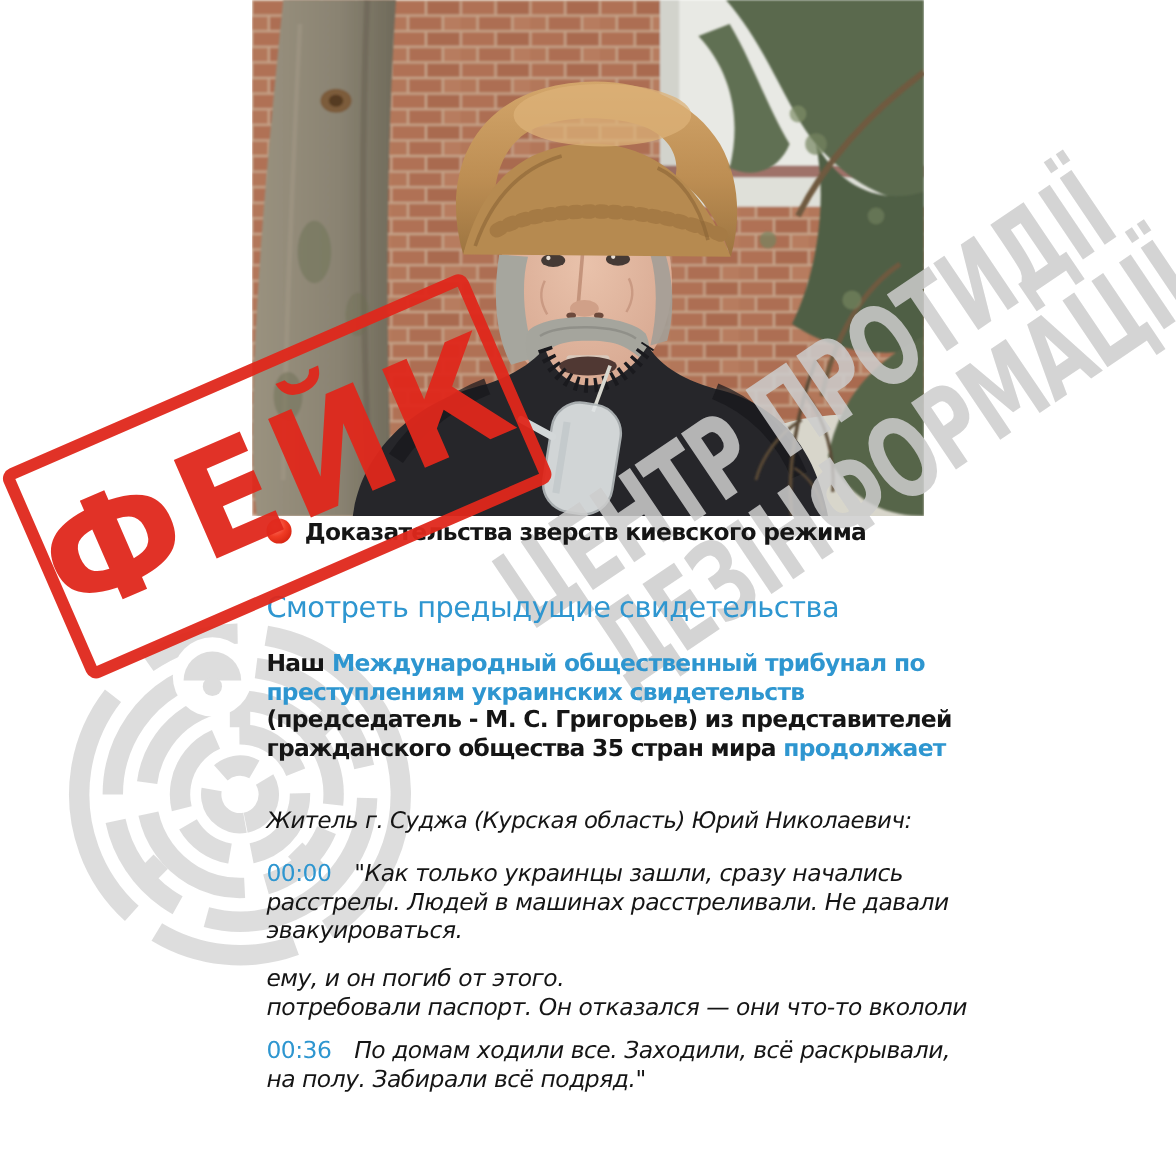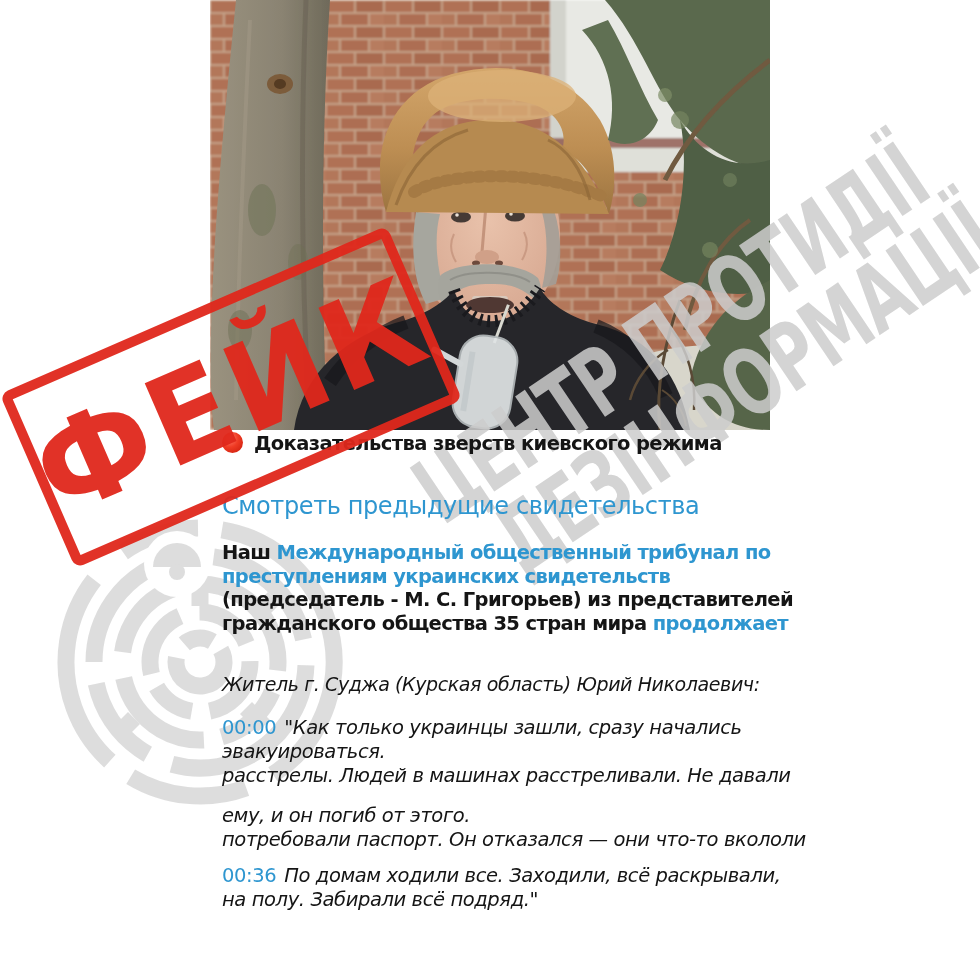--- a/index.html
+++ b/index.html
@@ -35,21 +35,21 @@
   .tline{white-space:nowrap;}
   .bold{font-weight:bold;font-size:19.5px;letter-spacing:-0.6px;}
   .blue{color:#2e96d0;}
   .headline{top:430px;line-height:27px;}
   .linkrow{top:492px;font-size:24px;letter-spacing:-0.4px;}
   .linkrow a{color:#2e96d0;text-decoration:none;cursor:pointer;}
   .para{top:541px;line-height:23.6px;}
   .attr{top:672px;font-style:italic;font-size:19px;letter-spacing:-0.4px;line-height:24px;}
   .quote{font-size:19.5px;letter-spacing:-0.4px;line-height:24px;font-style:italic;}
   .q1{top:716px;} .q2{top:804px;} .q3{top:864px;}
-  .time{font-style:normal;color:#2e96d0;margin-right:8px;cursor:pointer;}
+  .time{font-style:normal;color:#2e96d0;margin-right:19px;cursor:pointer;}
   .emoji-circle{
     display:inline-block;width:21px;height:21px;border-radius:50%;
     background:radial-gradient(circle at 35% 30%,#ff7d6e 0%,#ef3b24 45%,#c81708 100%);
     margin-right:11px;vertical-align:-3px;
   }
 </style>
 </head>
 <body>
 
 <div class="photo">
@@ -218,22 +218,22 @@
   <div class="tline"><span>Наш </span><span class="blue">Международный общественный трибунал по</span></div>
   <div class="tline"><span class="blue">преступлениям украинских свидетельств</span></div>
   <div class="tline"><span>(председатель - М. С. Григорьев) из представителей</span></div>
   <div class="tline"><span>гражданского общества 35 стран мира </span><span class="blue">продолжает</span></div>
 </div>
 
 <div class="tblock attr">Житель г. Суджа (Курская область) Юрий Николаевич:</div>
 
 <div class="tblock quote q1">
   <div class="tline"><span class="time">00:00</span><span>"Как только украинцы зашли, сразу начались</span></div>
+  <div class="tline">расстрелы. Людей в машинах расстреливали. Не давали</div>
   <div class="tline">эвакуироваться.</div>
-  <div class="tline">расстрелы. Людей в машинах расстреливали. Не давали</div>
 </div>
 
 <div class="tblock quote q2">
   <div class="tline">ему, и он погиб от этого.</div>
   <div class="tline">потребовали паспорт. Он отказался — они что-то вкололи</div>
 </div>
 
 <div class="tblock quote q3">
   <div class="tline"><span class="time">00:36</span><span>По домам ходили все. Заходили, всё раскрывали,</span></div>
   <div class="tline">на полу. Забирали всё подряд."</div>

